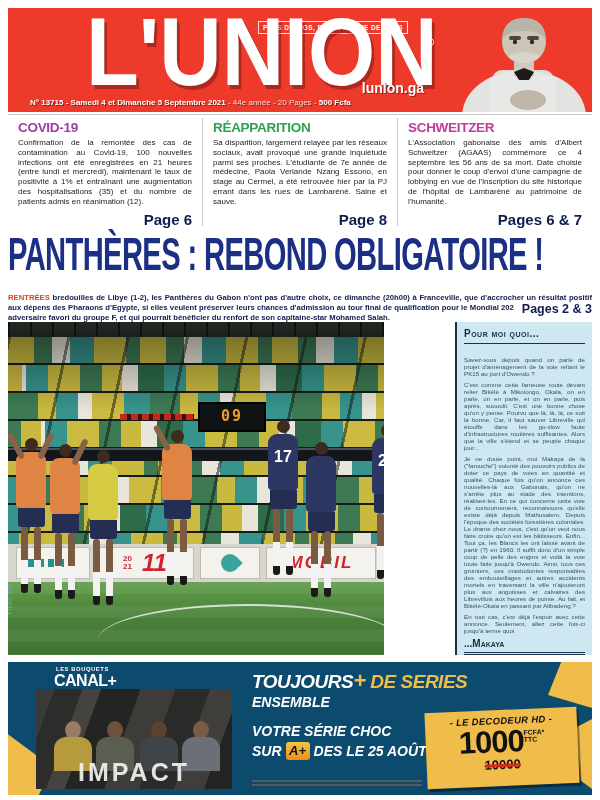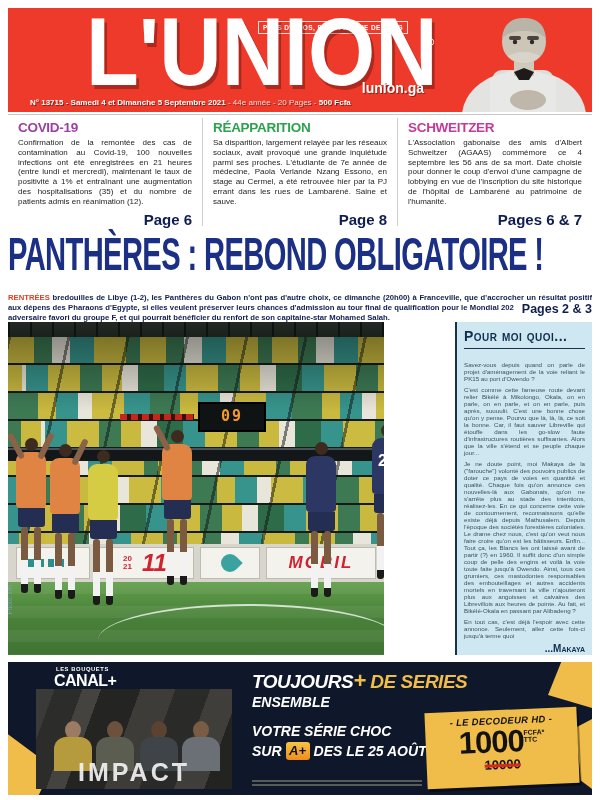--- a/index.html
+++ b/index.html
@@ -86,28 +86,28 @@
   .p-shorts{width:27px;height:19px;background:#242e52;margin:0 auto;border-radius:0 0 3px 3px;}
   .p-legs{display:flex;justify-content:space-between;width:20px;margin:0 auto;}
   .p-legs i{width:7px;height:66px;border-radius:3px;
             background:linear-gradient(180deg,#7a5a40 0 50%,#f2f2f2 50% 86%,#1a1a1a 86%);}
   .p-arm{position:absolute;width:6px;height:28px;border-radius:3px;background:#8a6248;top:-20px;}
   .arm-l{left:-3px;transform:rotate(-28deg);} .arm-r{right:-3px;transform:rotate(26deg);}
 
   
   .sidebar{position:absolute;left:455px;top:322px;width:137px;height:333px;background:#cfe7f1;
            border-left:2px solid #16324c;box-sizing:border-box;padding:6px 7px;overflow:hidden;}
-  .sidebar h3{margin:0 0 12px 0;font-size:14px;font-variant:small-caps;letter-spacing:.5px;
+  .sidebar h3{margin:0 0 12px 0;font-size:10px;font-variant:small-caps;letter-spacing:.5px;
               color:#0e2f4e;border-bottom:1.5px solid #16324c;padding-bottom:4px;}
   .sidebar p{margin:0 0 4px 0;font-size:6.2px;line-height:1.13;color:#37525f;text-align:justify;}
-  .signature{display:block;text-align:right;font-size:10px;font-weight:bold;font-variant:small-caps;
-             color:#0e2f4e;border-bottom:3px double #16324c;padding-bottom:9px;}
-
-  
-  .ad{position:absolute;left:8px;top:662px;width:584px;height:133px;background:#0f172a;overflow:hidden;}
+  .signature{display:block;font-size:10px;font-weight:bold;font-variant:small-caps;
+             color:#0e2f4e;border-bottom:3px double #16324c;padding-bottom:3px;}
+
+  
+  .ad{position:absolute;left:8px;top:662px;width:584px;height:133px;background:#0c4a6e;overflow:hidden;}
   .y-left{position:absolute;left:0;bottom:0;width:44px;height:74px;background:#f0bc4a;
           clip-path:polygon(0 100%,0 18%,100% 62%,70% 100%);}
   .y-right1{position:absolute;right:0;top:0;width:44px;height:46px;background:#f0bc4a;
           clip-path:polygon(30% 0,100% 0,100% 100%,0 72%);}
   .y-right2{position:absolute;right:0;bottom:6px;width:16px;height:70px;background:#f0bc4a;
           clip-path:polygon(0 12%,100% 0,100% 100%,30% 88%);}
   .canal{position:absolute;left:46px;top:5px;color:#fff;line-height:1;}
   .canal .small{font-size:5.8px;font-weight:bold;letter-spacing:.6px;display:block;margin-left:2px;}
   .canal .big{font-size:16px;font-weight:bold;letter-spacing:-.5px;}
   .impact{position:absolute;left:28px;top:27px;width:196px;height:100px;overflow:hidden;
@@ -266,20 +266,31 @@
       <div class="p-head"></div>
         <div class="p-torso bib-orange">
           <i class="p-arm arm-l"></i>
         </div>
         <div class="p-shorts"></div>
         <div class="p-legs">
           <i></i>
           <i></i>
         </div>
     </div>
+    <div class="player" style="left:258px;top:98px">
+      <div class="p-head"></div>
+        <div class="p-torso kit-navy">
+          <span class="p-num">17</span>
+        </div>
+        <div class="p-shorts"></div>
+        <div class="p-legs">
+          <i></i>
+          <i></i>
+        </div>
+    </div>
     <div class="player" style="left:296px;top:120px">
       <div class="p-head"></div>
         <div class="p-torso kit-navy"></div>
         <div class="p-shorts"></div>
         <div class="p-legs">
           <i></i>
           <i></i>
         </div>
     </div>
     <div class="player" style="left:362px;top:102px">

